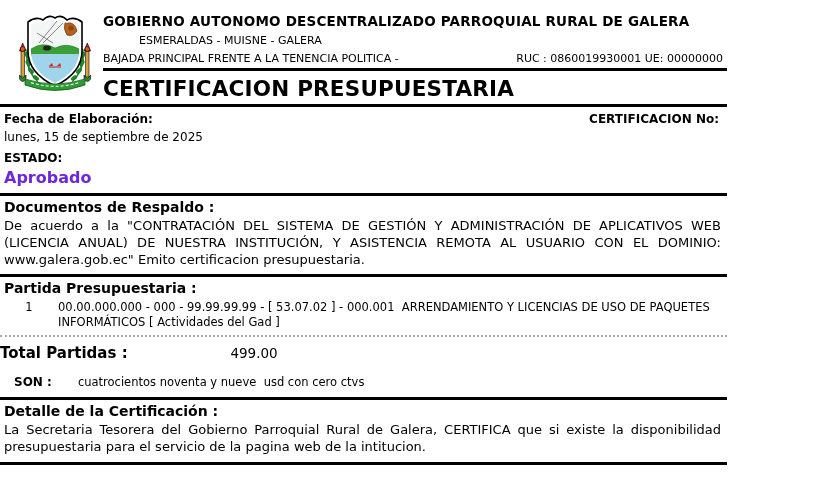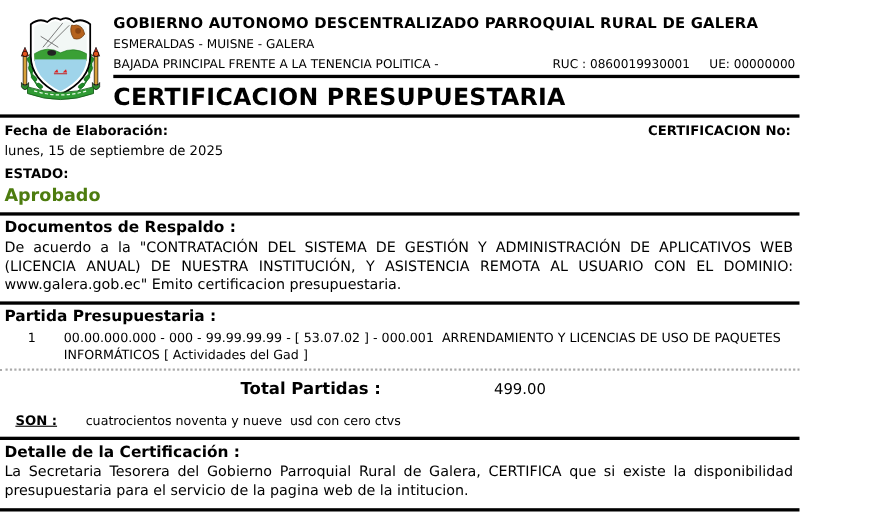--- a/index.html
+++ b/index.html
@@ -10,25 +10,25 @@
     font-family: "DejaVu Sans", sans-serif;
     color: #000;
   }
   .page { position: relative; width: 727px; height: 481px; overflow: hidden; }
 
   
   .header { position: relative; min-height: 96px; }
   .logo-box { position: absolute; left: 13px; top: 9px; width: 84px; height: 84px; }
   .header-text { margin-left: 103px; padding-top: 13px; }
   .org-name { font-size: 13.5px; font-weight: bold; letter-spacing: 0.2px; }
-  .loc-line { font-size: 11px; margin-top: 5px; }
+  .loc-line { font-size: 11px; margin-top: 5px; margin-left: 36px; }
   .addr-row { display: flex; justify-content: space-between; align-items: flex-end;
               font-size: 11px; margin-top: 5px; padding-bottom: 3px;
               border-bottom: 3px solid #000; padding-right: 4px; }
-  .ruc-group span { margin-left: 14px; }
+  .ruc-group span { }
   .doc-title { margin: 5px 0 3px 103px; font-size: 21.5px; font-weight: bold; letter-spacing: 0.2px; }
   .rule { border: none; border-top: 3.5px solid #000; margin: 0; }
 
   
   .info-row { display: flex; justify-content: space-between; padding: 5px 6px 6px 4px; gap: 16px; }
   .label-sm { font-size: 12px; font-weight: bold; }
   .fecha-value { font-size: 12px; margin-top: 4px; }
   .estado-label { margin-top: 7px; }
   .estado-value { font-size: 16px; font-weight: bold; margin-top: 3px; }
   .info-right { text-align: left; padding-right: 2px; }
@@ -37,25 +37,25 @@
   
   .section-heading { font-size: 14px; font-weight: bold; padding: 3px 4px 1px 4px; }
   .body-text { font-size: 13px; line-height: 1.32; text-align: justify; padding: 1px 6px 6px 4px; }
 
   
   .partida-row { display: flex; align-items: flex-start; font-size: 11.5px; padding: 3px 10px 2px 0; }
   .row-index { width: 58px; text-align: center; flex: none; }
   .row-detail { width: 676px; flex: none; line-height: 1.25; white-space: pre-wrap; }
   .row-amount { flex: 1; text-align: right; }
   .dotted-rule { border: none; border-top: 2px dotted #aaa; margin: 4px 0 0 0; }
-  .total-row { display: flex; justify-content: center; align-items: baseline; padding: 7px 12px 0 0; }
+  .total-row { display: flex; justify-content: flex-start; align-items: baseline; padding: 7px 12px 0 0; }
   .total-label { font-size: 15px; font-weight: bold; }
   .total-amount { width: 150px; text-align: right; font-size: 13.5px; }
   .son-row { display: flex; align-items: baseline; font-size: 11.5px; padding: 13px 4px 8px 14px; }
-  .son-label { font-weight: bold; font-size: 12px; flex: none; margin-right: 26px; text-decoration: underline; }
+  .son-label { font-weight: bold; font-size: 12px; flex: none; margin-right: 26px; }
   .son-value { white-space: pre-wrap; }
 
   .bottom-space { height: 40px; }
 </style>
 </head>
 <body>
 
 <div class="page">
 
   <div class="header">
@@ -137,21 +137,21 @@
     <div class="doc-title">CERTIFICACION PRESUPUESTARIA</div>
   </div>
 
   <hr class="rule">
 
   <div class="info-row">
     <div class="info-left">
       <div class="label-sm">Fecha de Elaboración:</div>
       <div class="fecha-value">lunes, 15 de septiembre de 2025</div>
       <div class="label-sm estado-label">ESTADO:</div>
-      <div class="estado-value" style="color:#4d7c0f;">Aprobado</div>
+      <div class="estado-value" style="color:#6d28d9;">Aprobado</div>
     </div>
     <div class="info-right">
       <div class="label-sm">CERTIFICACION No:</div>
     </div>
   </div>
 
   <hr class="rule">
 
   <div>
     <div class="section-heading">Documentos de Respaldo :</div>

